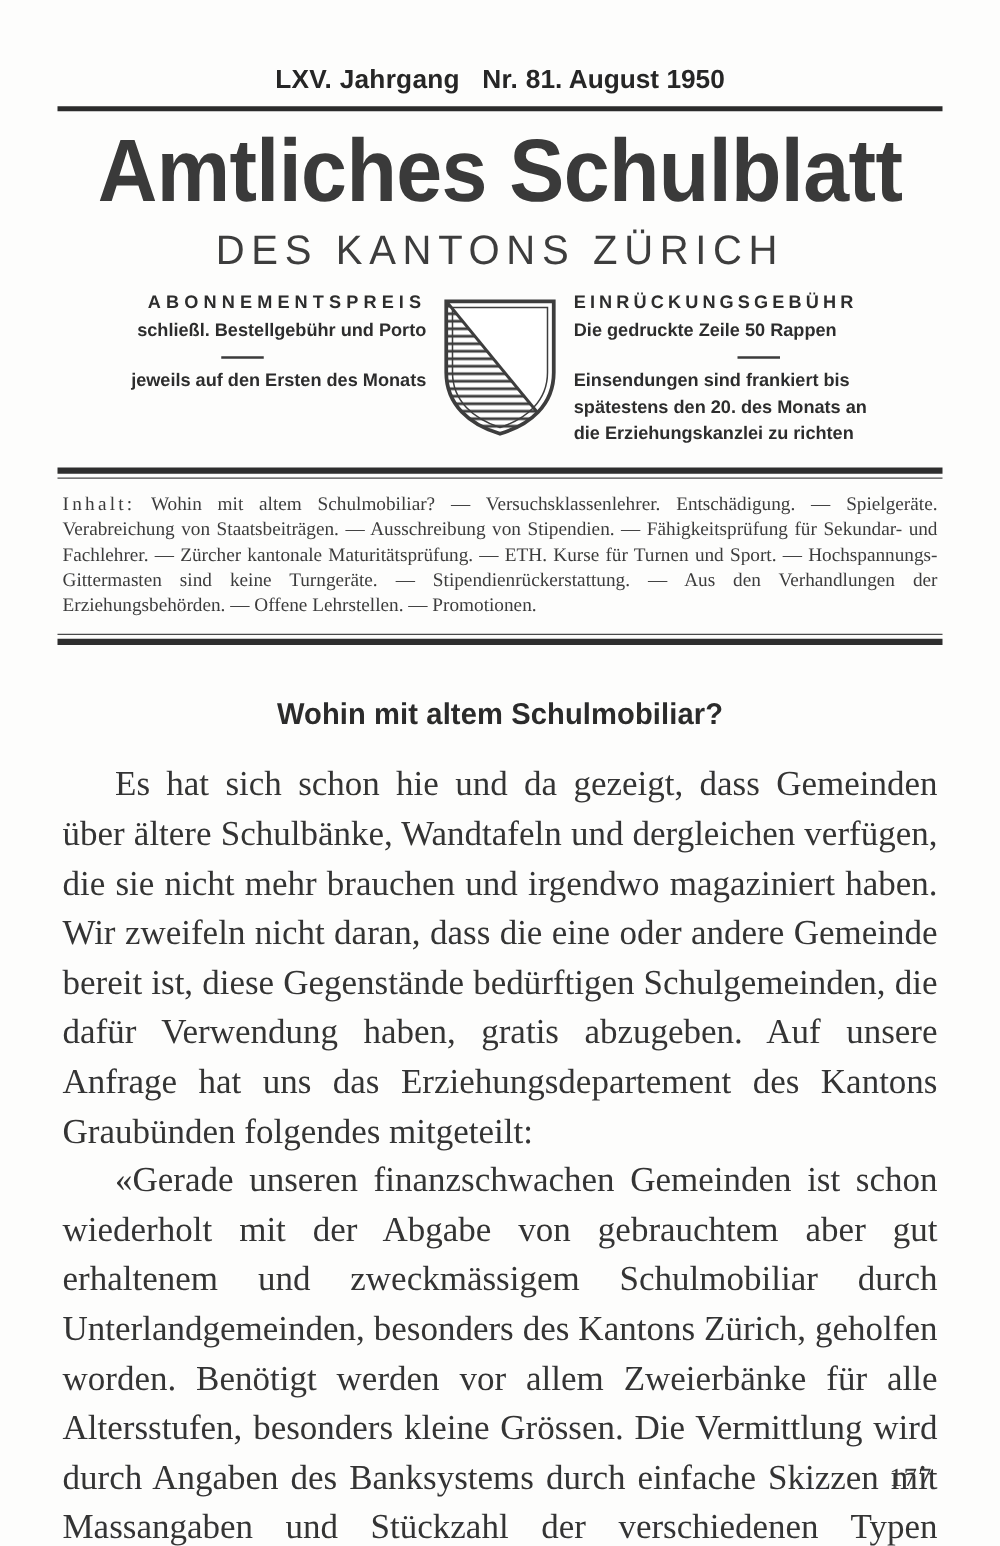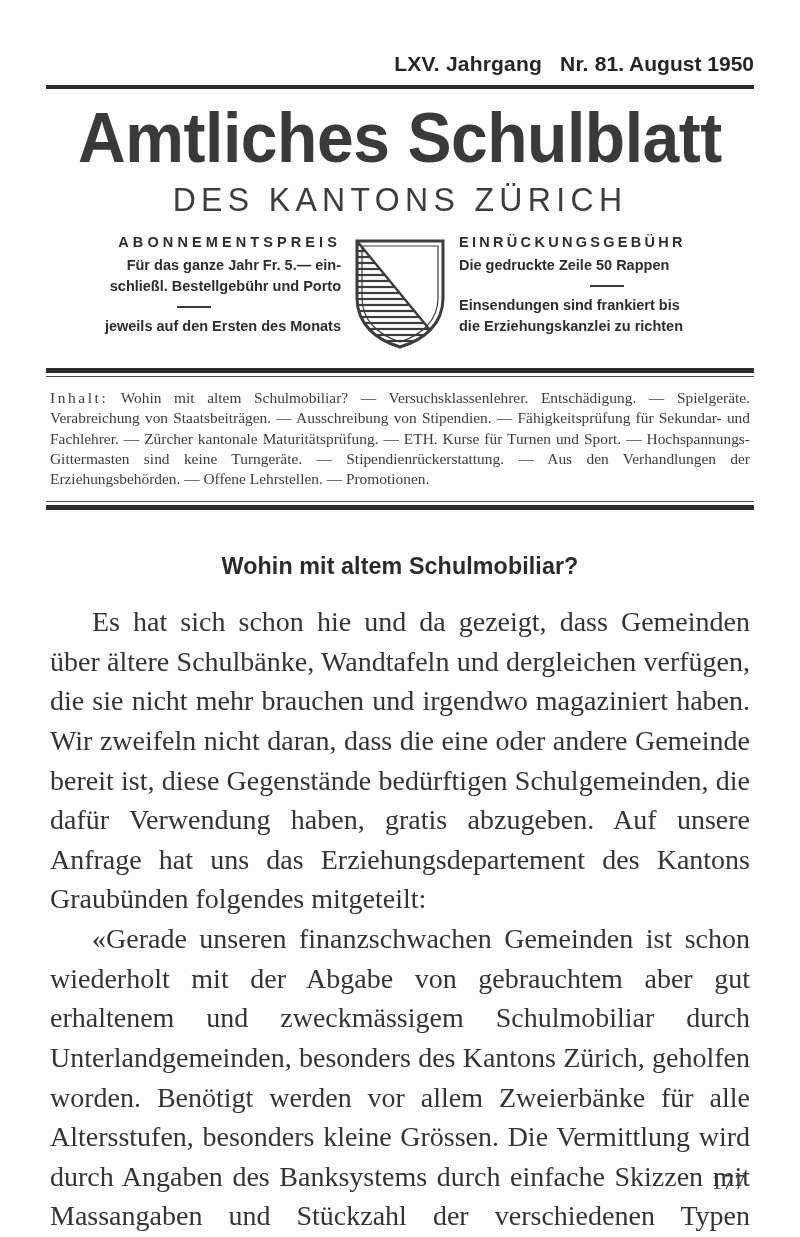--- a/index.html
+++ b/index.html
@@ -19,21 +19,21 @@
     width: 800px;
     height: 1237px;
     background: #fdfdfc;
     box-sizing: border-box;
     padding: 0 46px;
   }
 
   
   .issueline {
     display: flex;
-    justify-content: flex-end;
+    justify-content: center;
     align-items: baseline;
     padding-top: 52px;
     font-family: "Liberation Sans", sans-serif;
     font-weight: bold;
     font-size: 21px;
     color: #262626;
     letter-spacing: 0.2px;
   }
   .issueline .mid { margin-left: 18px; }
   .issueline .right { letter-spacing: 0px; }
@@ -198,21 +198,20 @@
 
   <div class="rule-heavy"></div>
 
   <div class="masthead-title">Amtliches Schulblatt</div>
   <div class="masthead-sub">DES KANTONS ZÜRICH</div>
 
   <div class="infoblock">
 
     <div class="infocol left">
       <div class="info-head">ABONNEMENTSPREIS</div>
-      <div class="info-line">Für das ganze Jahr Fr. 5.— ein-</div>
       <div class="info-line">schließl. Bestellgebühr und Porto</div>
       <div class="dash"></div>
       <div class="info-line">jeweils auf den Ersten des Monats</div>
     </div>
 
     <div class="shield-wrap">
       <svg class="shield" width="96" height="116" viewBox="0 0 96 116">
         <defs>
           <clipPath id="shieldClip">
             <path d="M5 5 H91 V62 C91 88 72 104 48 111 C24 104 5 88 5 62 Z"></path>
@@ -230,20 +229,21 @@
         <path d="M5 5 H91 V62 C91 88 72 104 48 111 C24 104 5 88 5 62 Z" fill="none" stroke="#3d3d3d" stroke-width="3"></path>
         <path d="M10 10 H86 V62 C86 85 69 99 48 106 C27 99 10 85 10 62 Z" fill="none" stroke="#3d3d3d" stroke-width="1.2"></path>
       </svg>
     </div>
 
     <div class="infocol right">
       <div class="info-head right-head">EINRÜCKUNGSGEBÜHR</div>
       <div class="info-line">Die gedruckte Zeile 50 Rappen</div>
       <div class="dash"></div>
       <div class="info-line">Einsendungen sind frankiert bis</div>
+      <div class="info-line">spätestens den 20. des Monats an</div>
       <div class="info-line">die Erziehungskanzlei zu richten</div>
     </div>
 
   </div>
 
   <div class="sep-top">
     <div class="thick"></div>
     <div class="thin"></div>
   </div>
 

